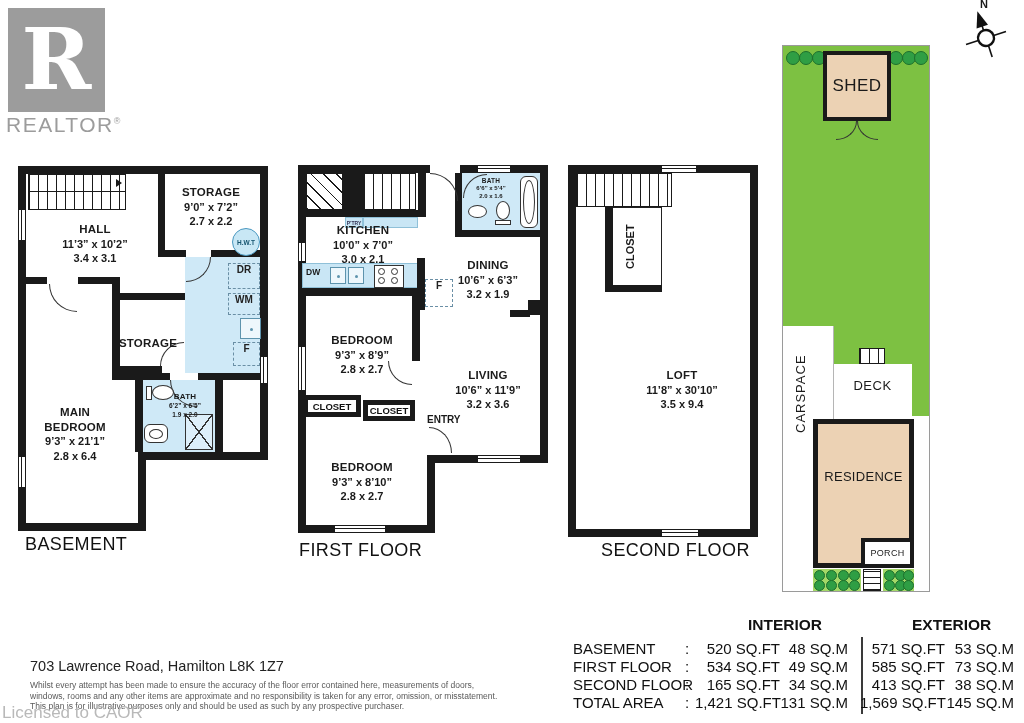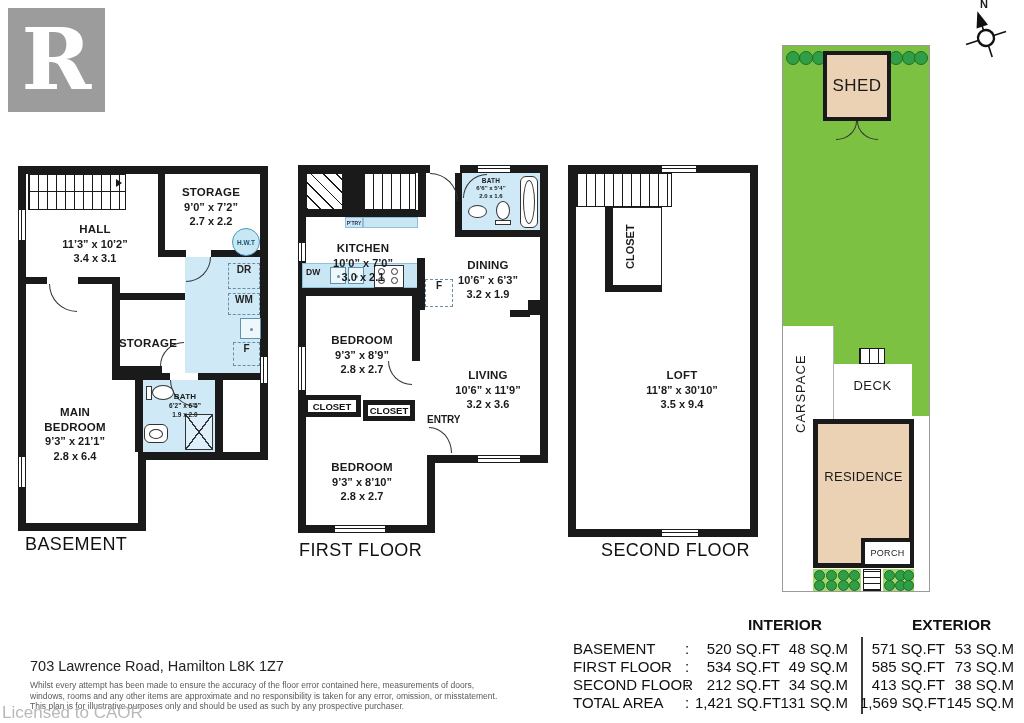--- a/index.html
+++ b/index.html
@@ -62,20 +62,23 @@
   .sinkdot{position:absolute;width:3px;height:3px;background:#5d93ad;border-radius:50%}
 </style>
 </head>
 <body>
 
 <div class="canvas">
 
   <div class="abs" style="left:8px;top:8px;width:97px;height:104px;background:#9c9c9c;display:flex;align-items:center;justify-content:center">
     <span style="color:#fff;font-family:'DejaVu Serif',serif;font-weight:700;font-size:84px;line-height:100px">R</span>
   </div>
+  <div class="abs" style="left:6px;top:113px;width:150px;font-size:21px;letter-spacing:1.5px;color:#9c9c9c">
+    <span>REALTOR</span><span style="font-size:9px;vertical-align:super">®</span>
+  </div>
 
   <div class="abs" style="left:952px;top:0;width:68px;height:62px">
     <svg width="68" height="62" viewBox="0 0 68 62">
       <g transform="rotate(-18 34 38)">
         <line x1="34" y1="16" x2="34" y2="58" stroke="#111" stroke-width="1.6"></line>
         <line x1="13" y1="38" x2="55" y2="38" stroke="#111" stroke-width="1.6"></line>
         <circle cx="34" cy="38" r="8" fill="#fff" stroke="#111" stroke-width="2.4"></circle>
         <polygon points="34,10 28,26 40,26" fill="#111"></polygon>
       </g>
       <text x="30" y="10" font-size="11" font-weight="bold" fill="#111" font-family="Liberation Sans, sans-serif"></text>
@@ -244,21 +247,21 @@
     <div class="closet-box" style="left:5px;top:230px;width:58px;height:22px">
         <span>CLOSET</span>
       </div>
     <div class="closet-box" style="left:65px;top:235px;width:52px;height:21px">
         <span>CLOSET</span>
       </div>
 
     <span class="tag" style="left:129px;top:249px;font-size:10px">ENTRY</span>
     <div class="arc tr" style="left:131px;top:262px;width:23px;height:26px"></div>
 
-    <div class="room" style="left:25px;top:76px;width:80px">
+    <div class="room" style="left:25px;top:58px;width:80px">
       <div class="rname">KITCHEN</div>
       <div class="rdim">10’0” x 7’0”</div>
       <div class="rdim">3.0 x 2.1</div>
     </div>
     <div class="room" style="left:150px;top:93px;width:80px">
       <div class="rname">DINING</div>
       <div class="rdim">10’6” x 6’3”</div>
       <div class="rdim">3.2 x 1.9</div>
     </div>
     <div class="room" style="left:24px;top:168px;width:80px">
@@ -377,21 +380,21 @@
     <span>:</span>
     <span class="c-num">534 SQ.FT</span>
     <span class="c-num">49 SQ.M</span>
     <span></span>
     <span class="c-num">585 SQ.FT</span>
     <span class="c-num">73 SQ.M</span>
   </div>
   <div class="t-row" style="top:676px">
     <span>SECOND FLOOR</span>
     <span>:</span>
-    <span class="c-num">212 SQ.FT</span>
+    <span class="c-num">165 SQ.FT</span>
     <span class="c-num">34 SQ.M</span>
     <span></span>
     <span class="c-num">413 SQ.FT</span>
     <span class="c-num">38 SQ.M</span>
   </div>
   <div class="t-row" style="top:694px">
     <span>TOTAL AREA</span>
     <span>:</span>
     <span class="c-num">1,421 SQ.FT</span>
     <span class="c-num">131 SQ.M</span>

